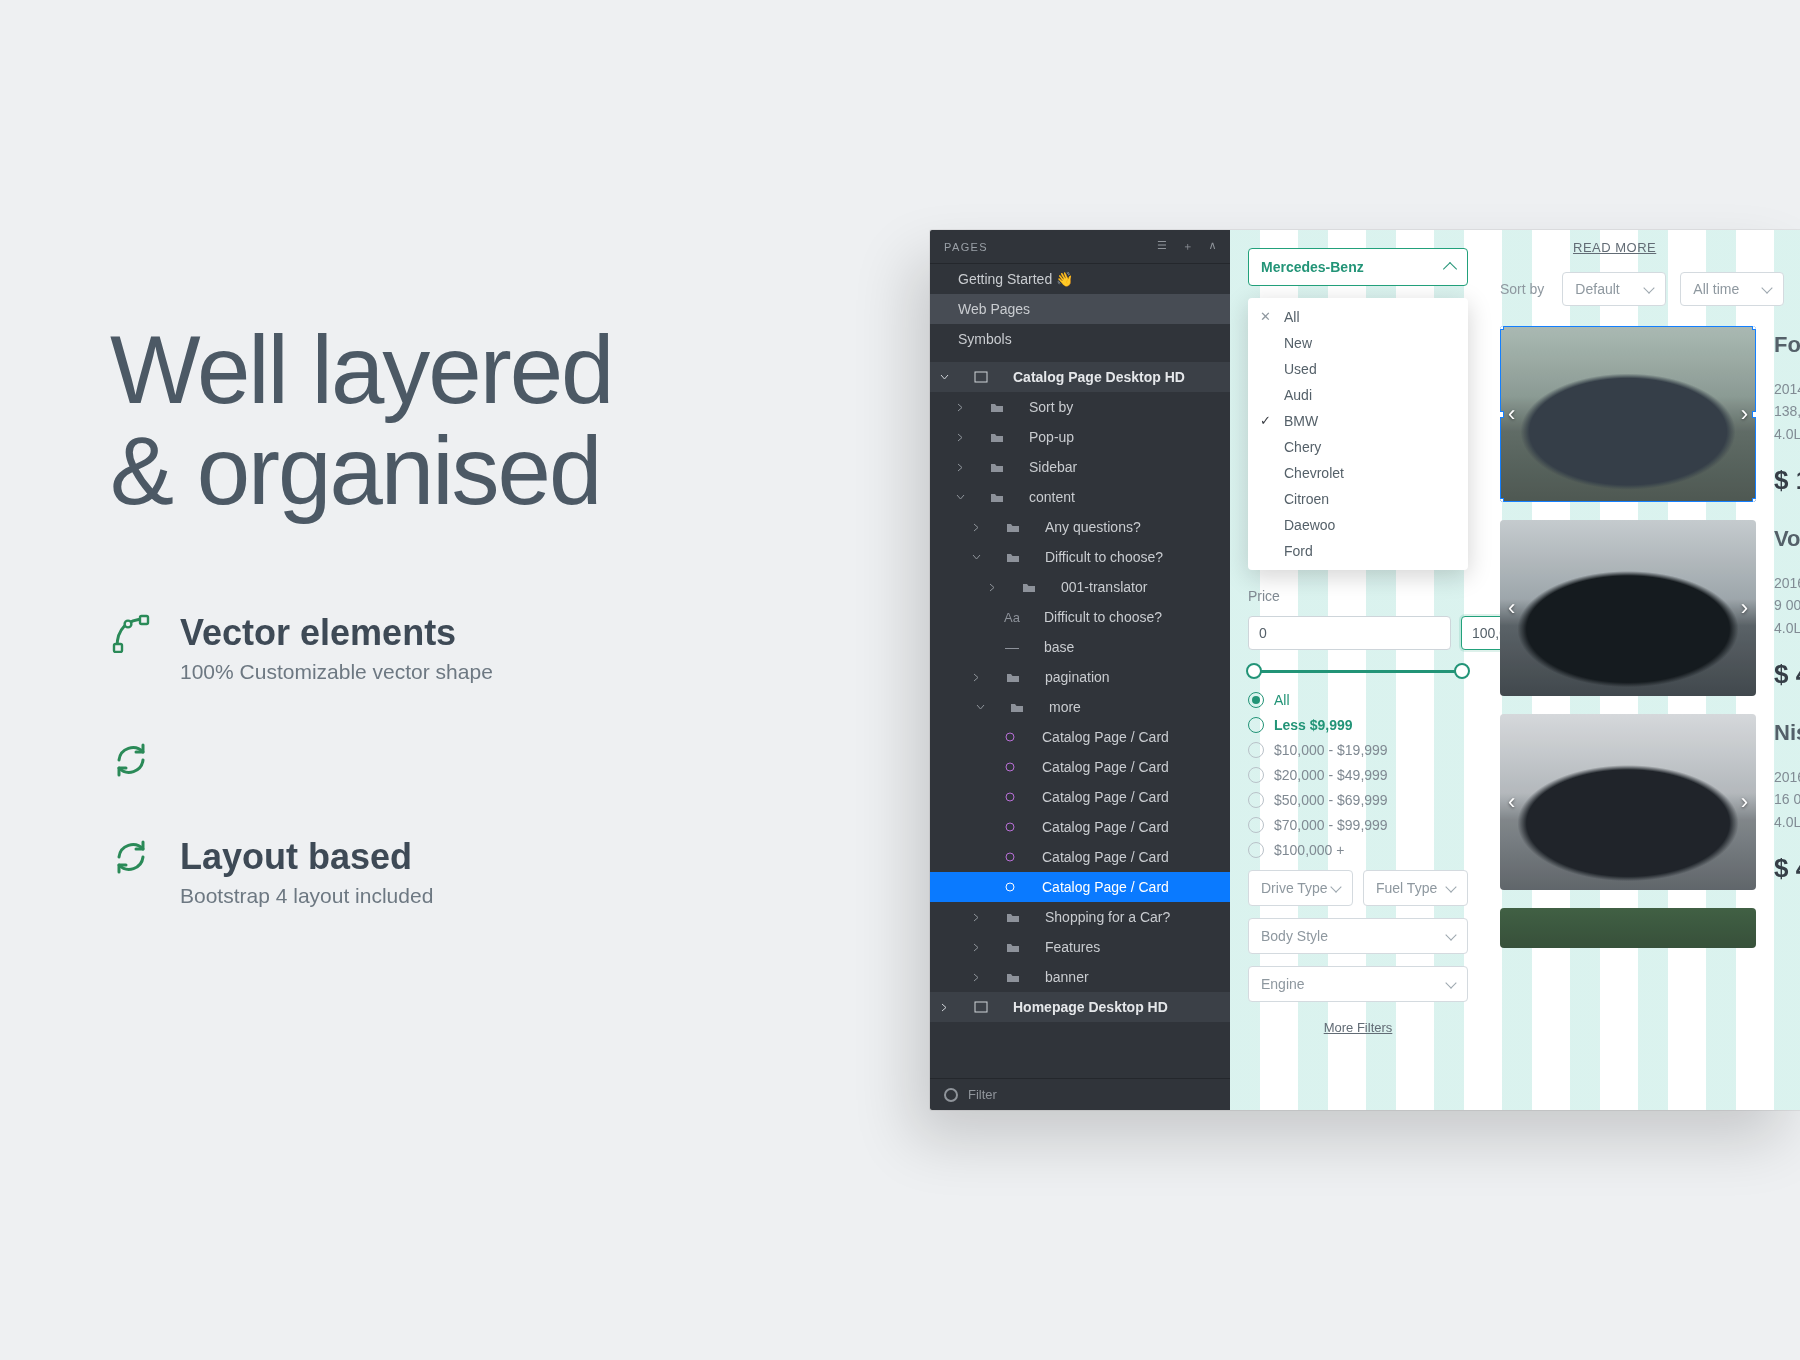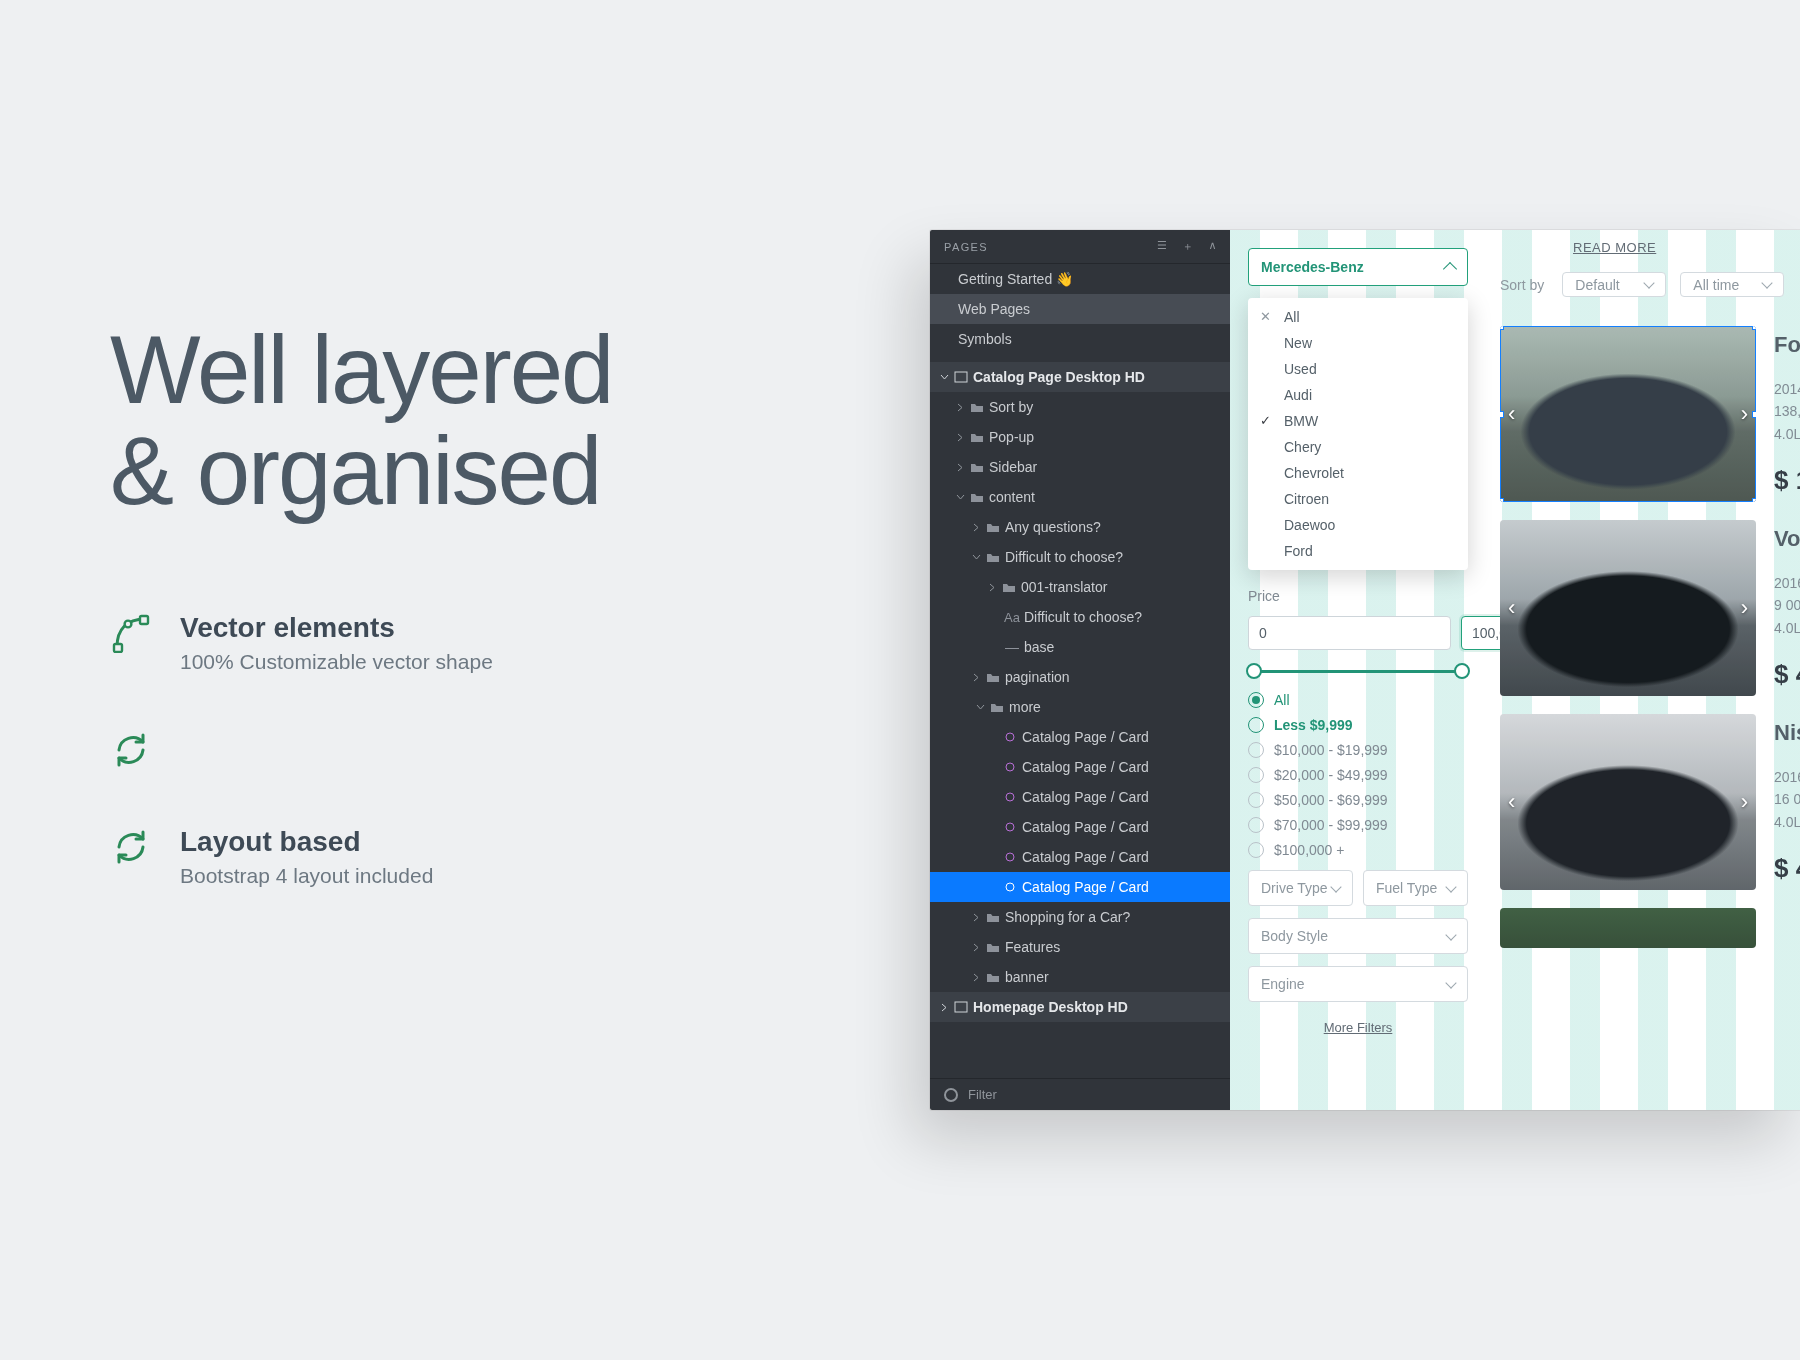--- a/index.html
+++ b/index.html
@@ -38,21 +38,21 @@
   .feature .ico {
     width: 42px;
     height: 42px;
     flex: 0 0 42px;
     color: #2a8a58;
     display: flex;
     align-items: center;
     justify-content: center;
   }
   .feature h3 {
-    font-size: 28px;
+    font-size: 36px;
     font-weight: 700;
     color: #3e4a56;
     margin-bottom: 6px;
   }
   .feature p {
     font-size: 21px;
     color: #6d7882;
   }
 
   
@@ -97,21 +97,21 @@
   }
   .pages-list .page-item.sel { background: #474c54; }
   .artboards {
     flex: 1;
     overflow: hidden;
     margin-top: 8px;
   }
   .layer-row {
     display: flex;
     align-items: center;
-    gap: 4px;
+    gap: 24px;
     height: 30px;
     padding-right: 10px;
     cursor: pointer;
     white-space: nowrap;
   }
   .layer-row.sel { background: #0a7aff; color: #fff; }
   .artboard-head {
     background: #3b4047;
     color: #e5e7ea;
     font-weight: 600;
@@ -308,21 +308,21 @@
     left: 270px;
     top: 42px;
     right: 0;
     display: flex;
     gap: 14px;
     align-items: center;
     color: #8a949c;
     font-size: 14px;
   }
   .sort-row .lbl { margin-right: 4px; }
-  .sort-row .mini-select { min-width: 104px; height: 25px; }
+  .sort-row .mini-select { min-width: 104px; height: 34px; }
 
   .cards {
     position: absolute;
     left: 270px;
     top: 96px;
     right: 0;
     display: flex;
     flex-direction: column;
     gap: 18px;
   }

